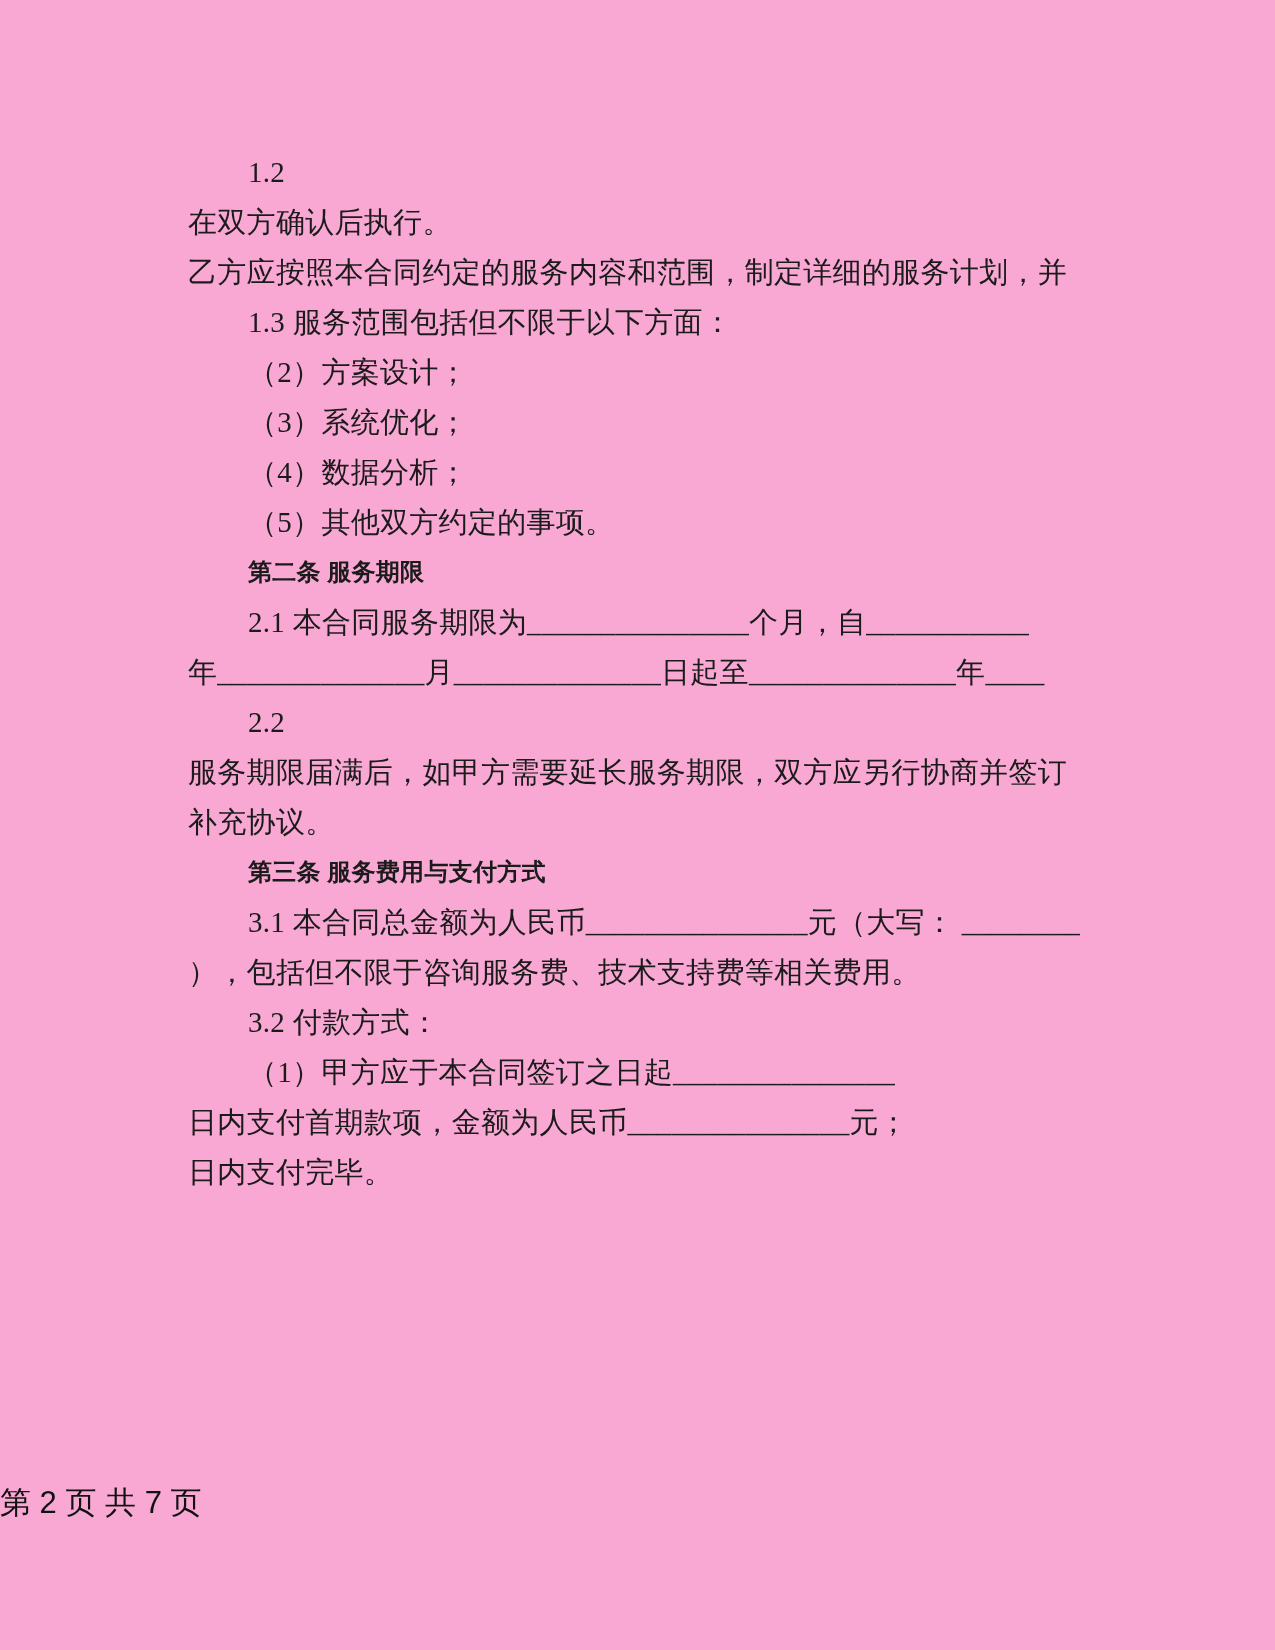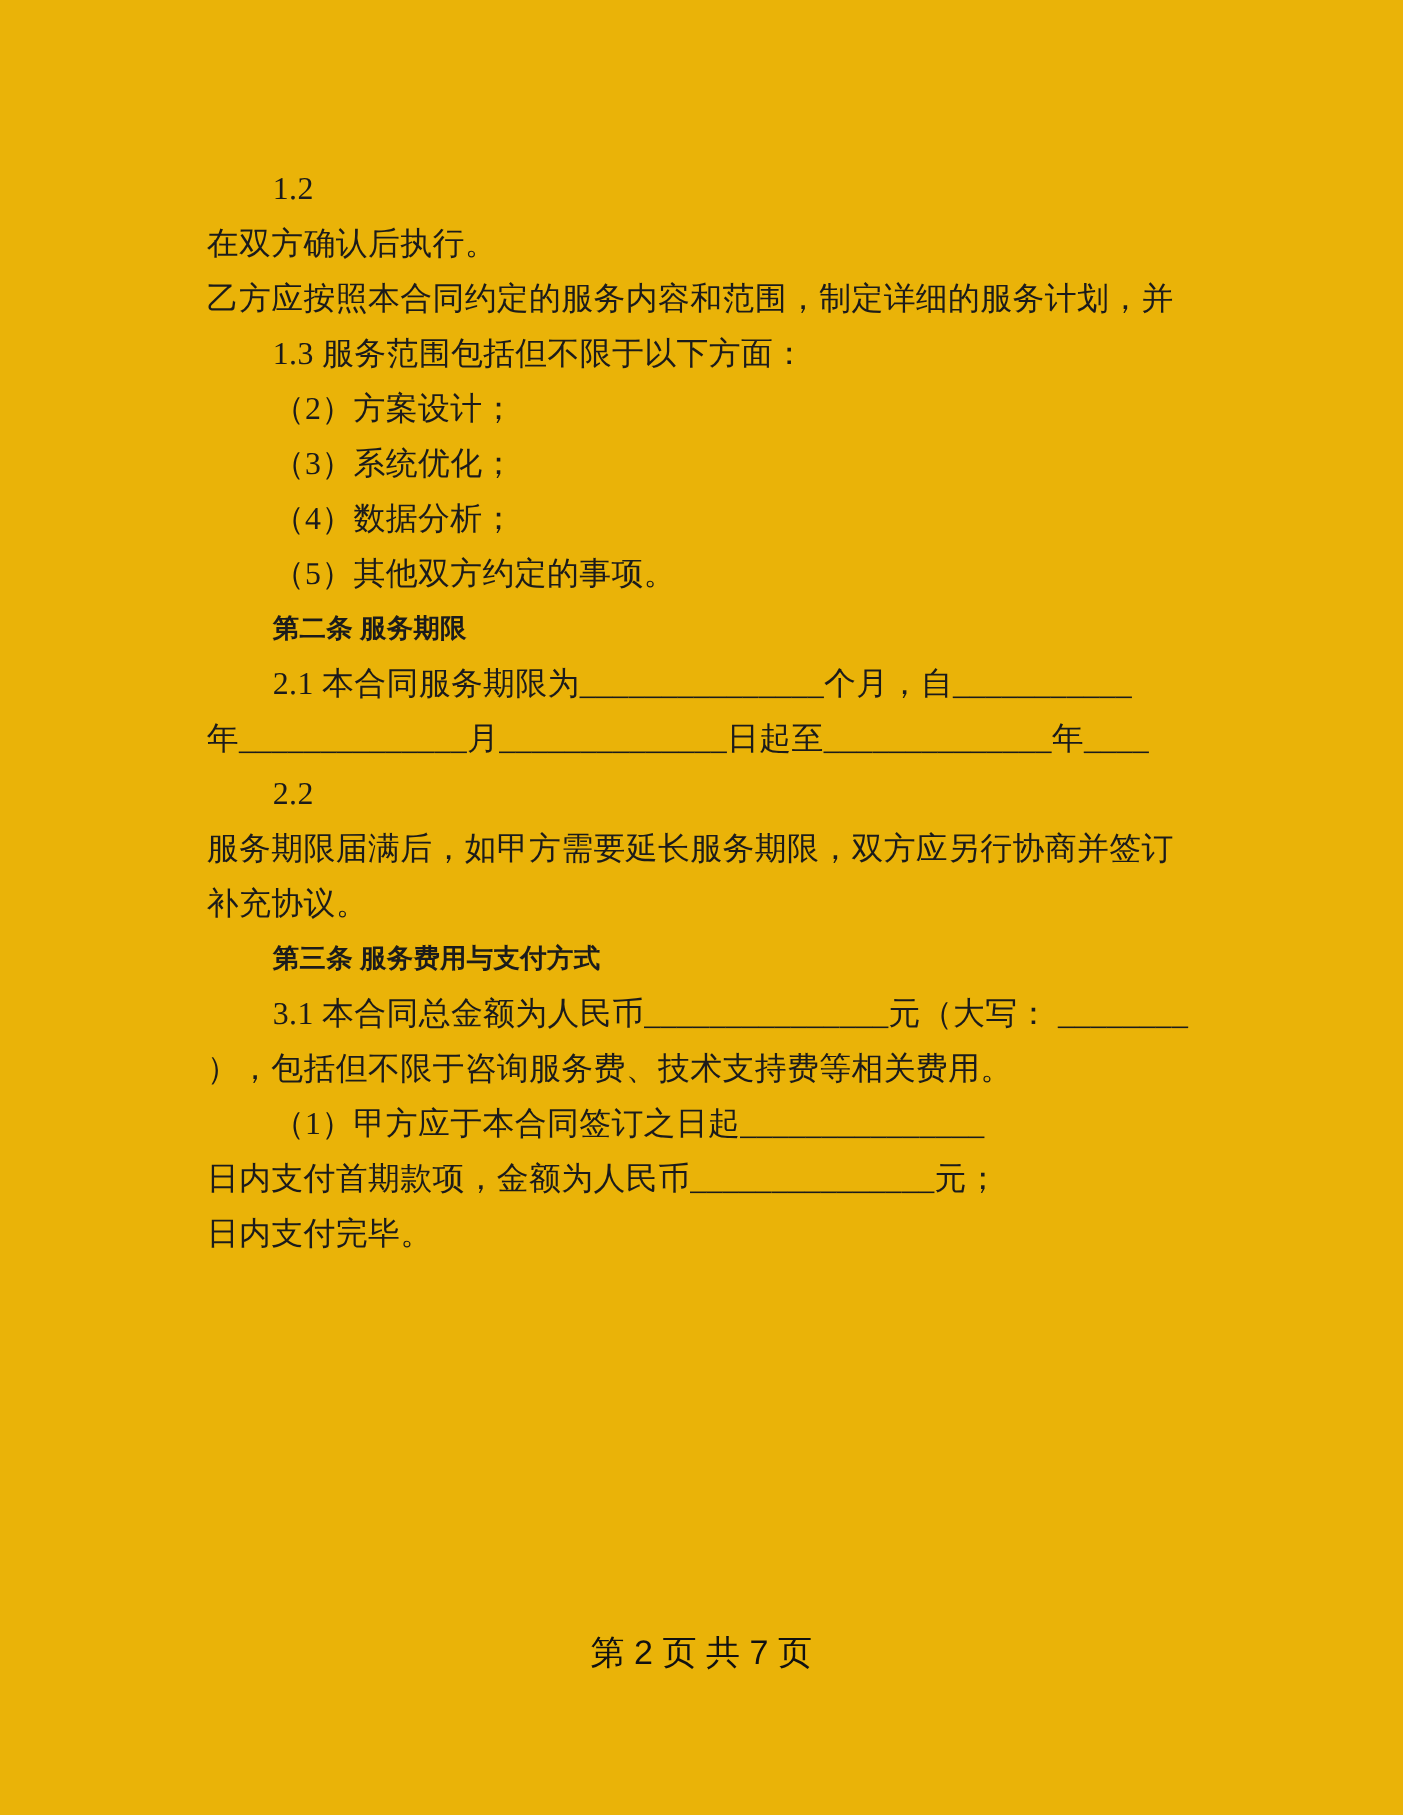--- a/index.html
+++ b/index.html
@@ -1,20 +1,20 @@
 <!DOCTYPE html>
 <html><head>
 <meta charset="utf-8">
 <style>
   html, body { margin: 0; padding: 0; background: #ffffff; }
   .page {
     position: relative;
     width: 1275px;
     height: 1650px;
-    background: #eab308;
+    background: #f9a8d4;
     overflow: hidden;
     font-family: "Liberation Serif", "DejaVu Serif", serif;
     color: #1b1b1b;
   }
   .body-text {
     position: absolute;
     left: 188px;
     top: 147px;
     width: 880px;
   }
@@ -32,21 +32,21 @@
     font-family: Liberation Serif, serif;
     font-size: 24px;
   }
   .page-footer {
     position: absolute;
     left: 0;
     right: 0;
     top: 1478px;
     height: 50px;
     line-height: 50px;
-    text-align: center;
+    text-align: left;
     font-family: "Liberation Sans", "DejaVu Sans", sans-serif;
     font-size: 31px;
     color: #111111;
   }
 </style>
 </head>
 <body>
 
 <div class="page">
   <main class="body-text">
@@ -60,20 +60,21 @@
     <p class="line indent">（5）其他双方约定的事项。</p>
     <p class="line indent heading">第二条 服务期限</p>
     <p class="line indent">2.1 本合同服务期限为_______________个月，自___________</p>
     <p class="line">年______________月______________日起至______________年____</p>
     <p class="line indent">2.2</p>
     <p class="line">服务期限届满后，如甲方需要延长服务期限，双方应另行协商并签订</p>
     <p class="line">补充协议。</p>
     <p class="line indent heading">第三条 服务费用与支付方式</p>
     <p class="line indent">3.1 本合同总金额为人民币_______________元（大写： ________</p>
     <p class="line">），包括但不限于咨询服务费、技术支持费等相关费用。</p>
+    <p class="line indent">3.2 付款方式：</p>
     <p class="line indent">（1）甲方应于本合同签订之日起_______________</p>
     <p class="line">日内支付首期款项，金额为人民币_______________元；</p>
     <p class="line">日内支付完毕。</p>
   </main>
 
   <footer class="page-footer">
     <span>第 2 页 共 7 页</span>
   </footer>
 </div>
 

